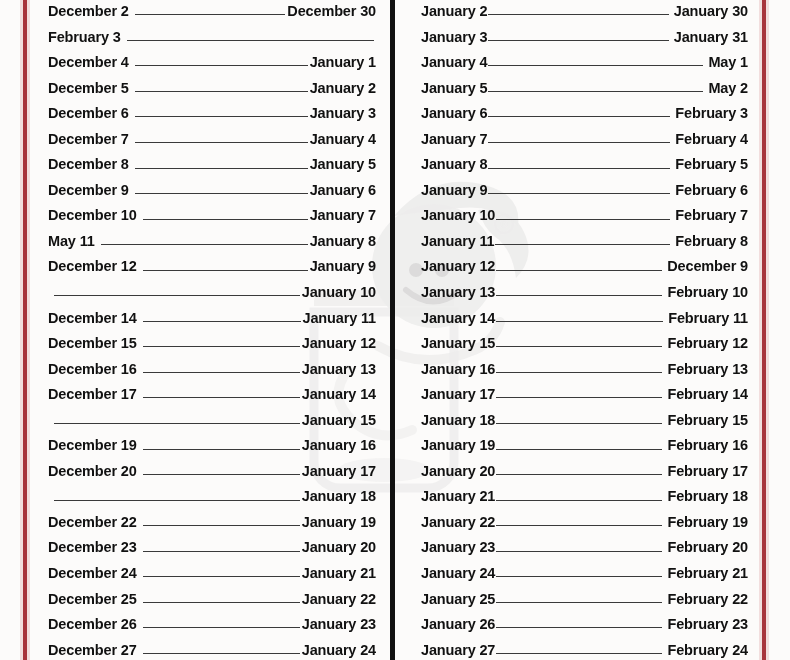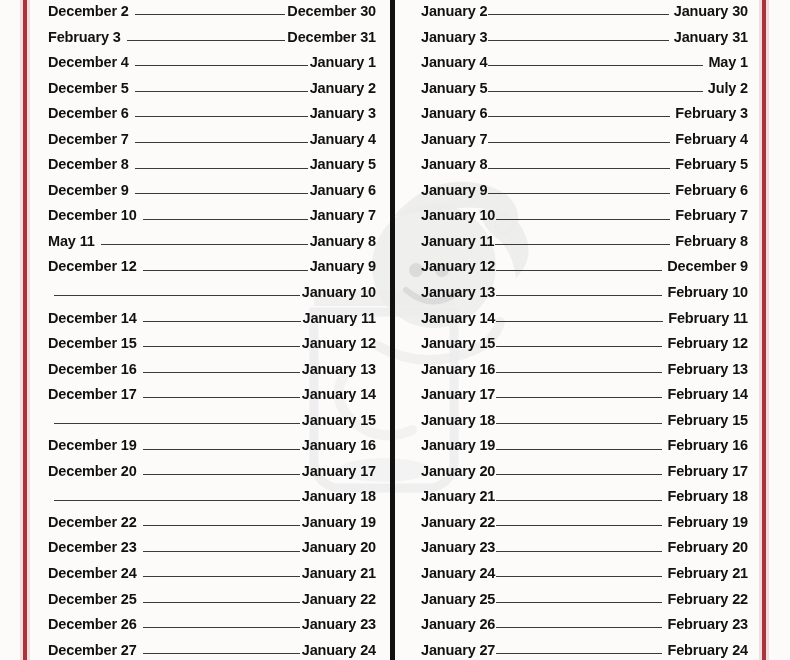--- a/index.html
+++ b/index.html
@@ -157,21 +157,20 @@
   <div class="columns">
     <div class="col col-left">
         <div class="row">
           <span class="start">December 2</span>
           <span class="fill"></span>
           <span class="end">December 30</span>
         </div>
         <div class="row">
           <span class="start">February 3</span>
           <span class="fill"></span>
-          <span class="end">December 31</span>
         </div>
         <div class="row">
           <span class="start">December 4</span>
           <span class="fill"></span>
           <span class="end">January 1</span>
         </div>
         <div class="row">
           <span class="start">December 5</span>
           <span class="fill"></span>
           <span class="end">January 2</span>
@@ -296,21 +295,21 @@
           <span class="end">January 31</span>
         </div>
         <div class="row">
           <span class="start">January 4</span>
           <span class="fill"></span>
           <span class="end">May 1</span>
         </div>
         <div class="row">
           <span class="start">January 5</span>
           <span class="fill"></span>
-          <span class="end">July 2</span>
+          <span class="end">May 2</span>
         </div>
         <div class="row">
           <span class="start">January 6</span>
           <span class="fill"></span>
           <span class="end">February 3</span>
         </div>
         <div class="row">
           <span class="start">January 7</span>
           <span class="fill"></span>
           <span class="end">February 4</span>

